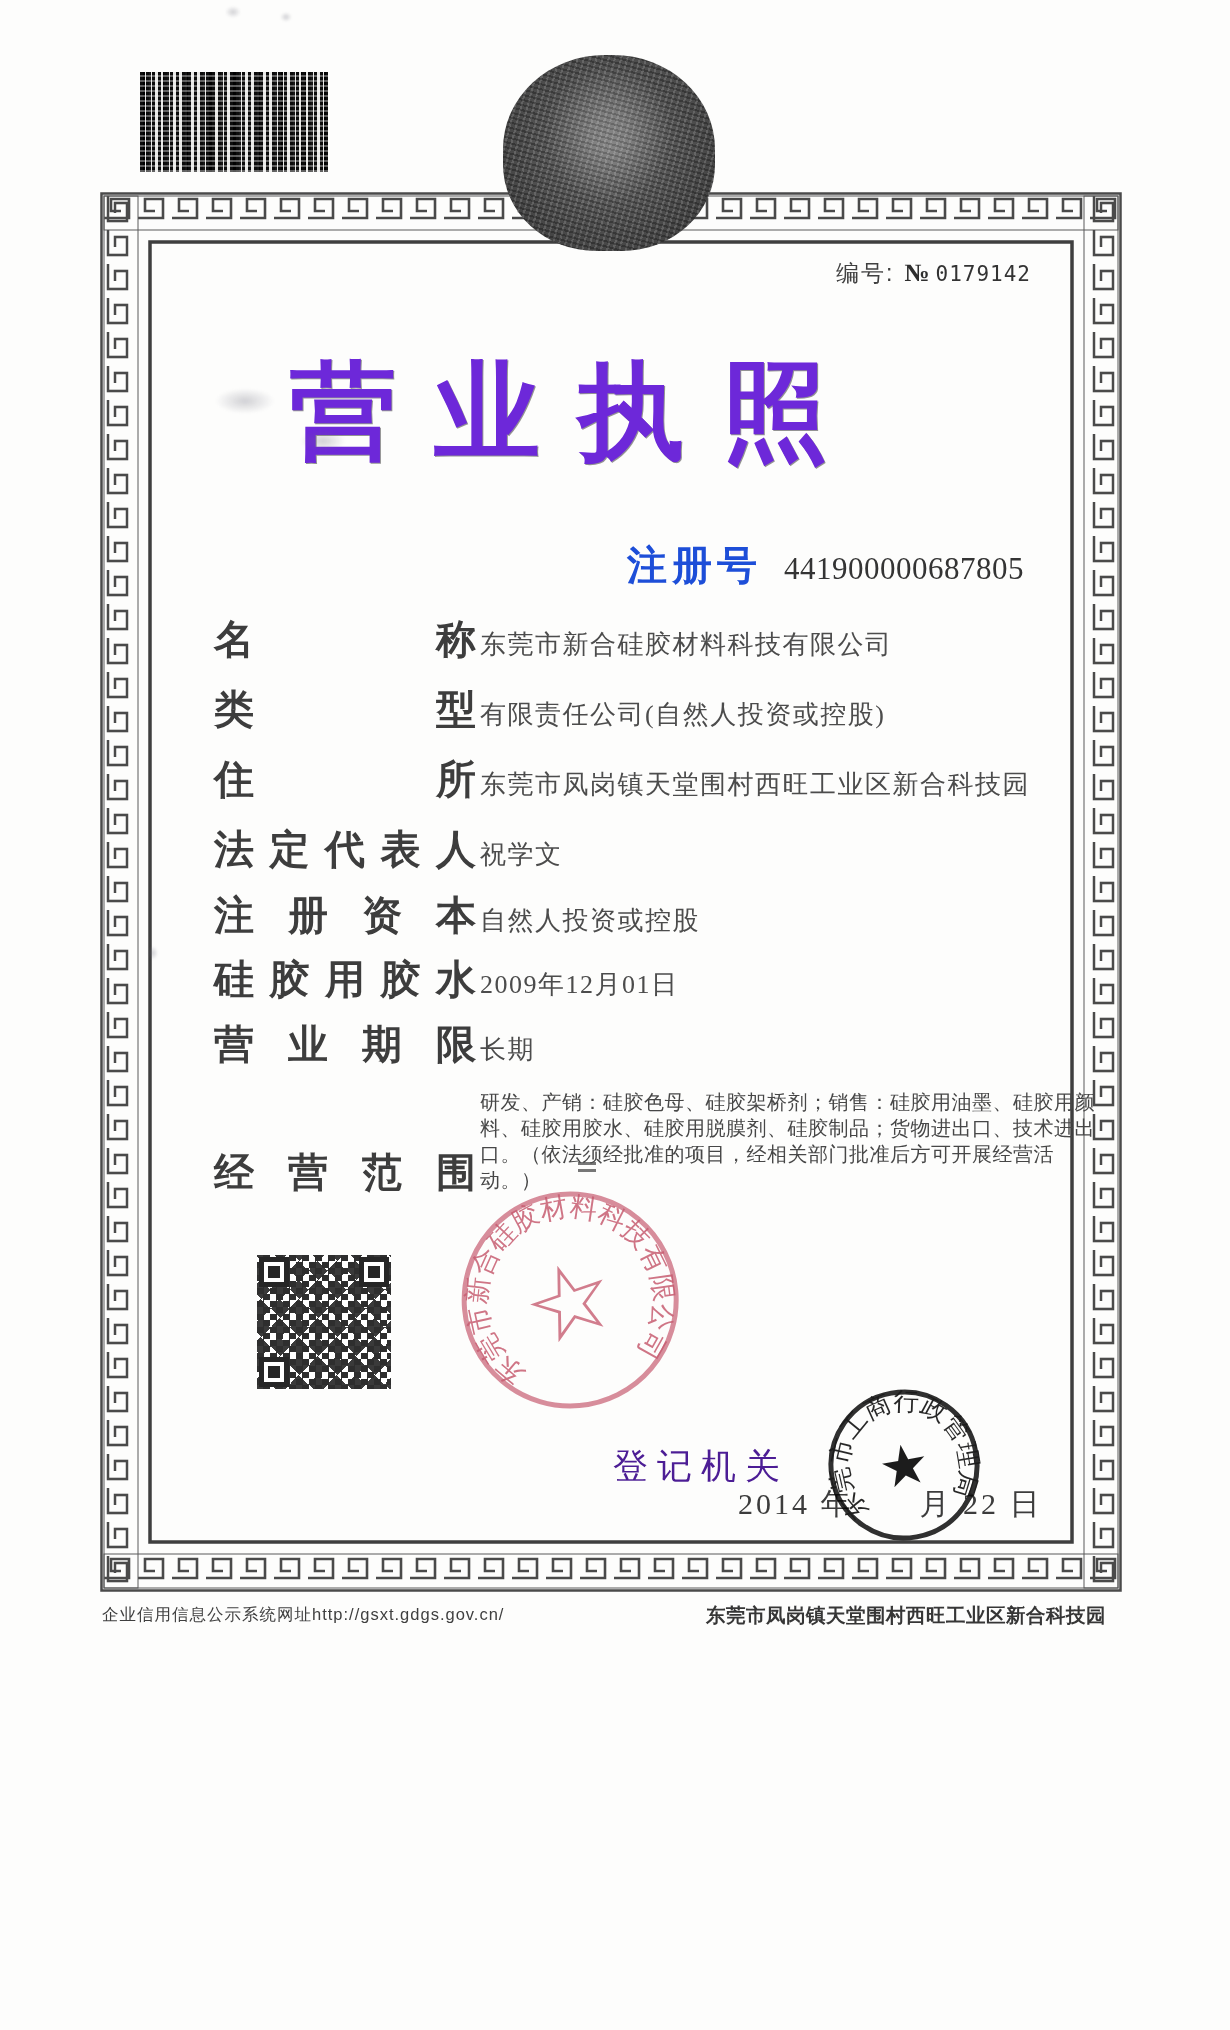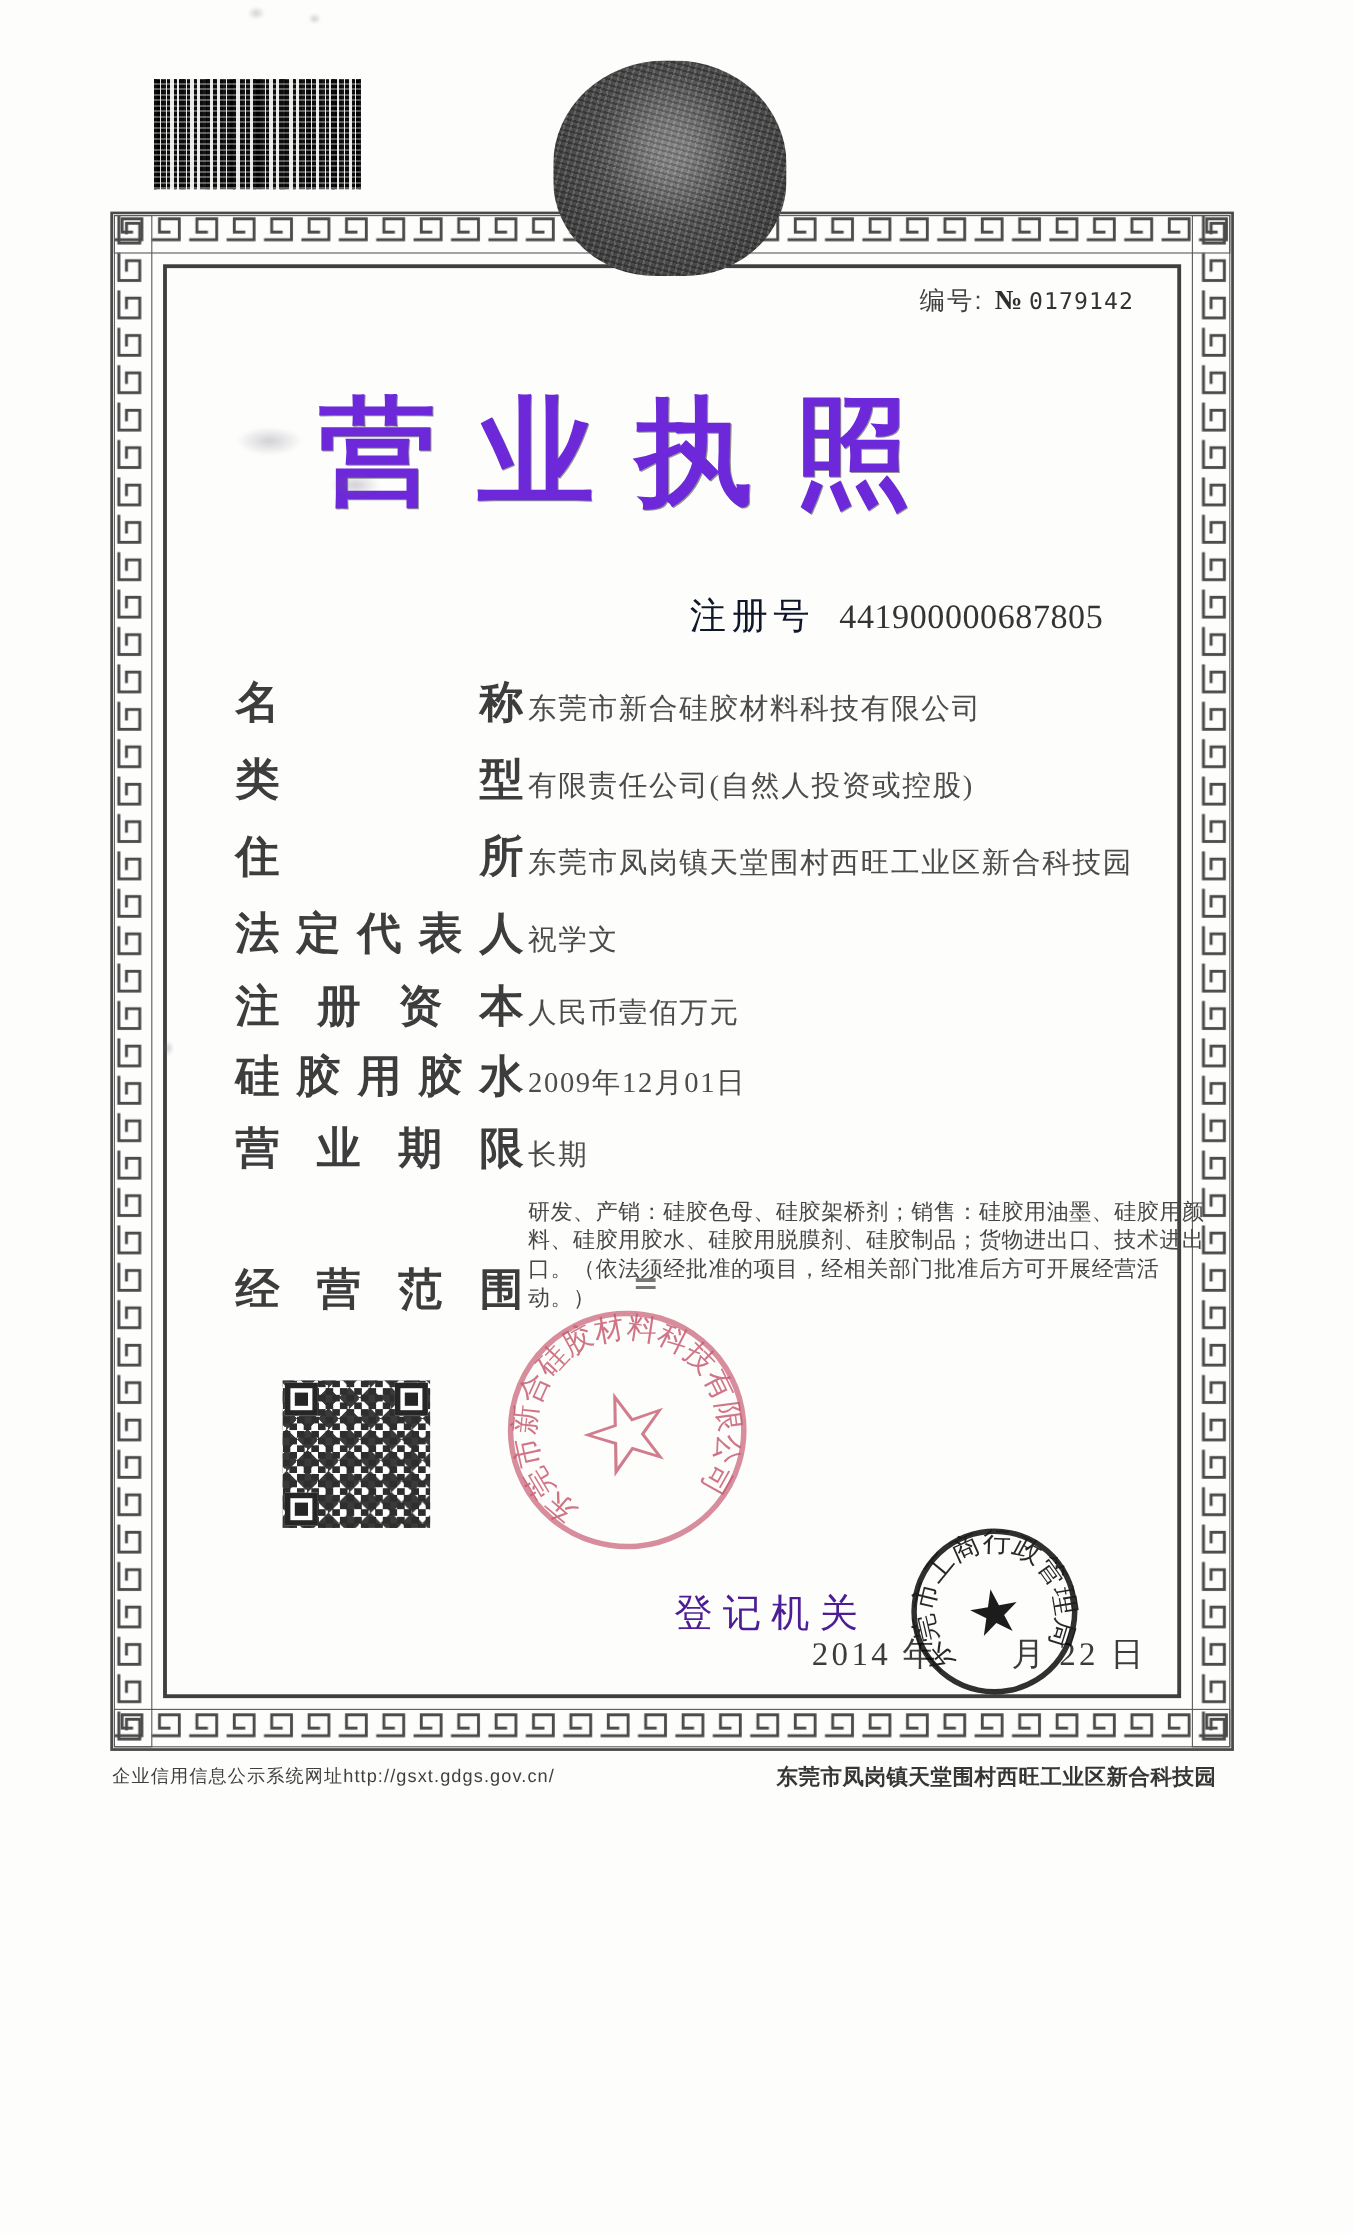--- a/index.html
+++ b/index.html
@@ -43,21 +43,21 @@
 
   
   .title{
     left:290px;top:356px;font-size:106px;line-height:1.05;font-weight:900;
     letter-spacing:38px;color:#6d28d9;white-space:nowrap;z-index:2;
     text-shadow:1px 1px 0 rgba(60,60,60,.55);
   }
 
   
   .regline{left:627px;top:538px;white-space:nowrap;z-index:2;}
-  .regline .rlab{font-size:33px;letter-spacing:5px;color:#0f172a;font-weight:400;}
+  .regline .rlab{font-size:40px;letter-spacing:5px;color:#1d4ed8;font-weight:700;}
   .regline .rnum{font-family:"Liberation Serif",serif;font-size:31px;letter-spacing:.5px;color:#343434;margin-left:22px;}
 
   
   .row{position:absolute;left:214px;display:flex;align-items:flex-end;z-index:2;}
   .flabel{
     flex:none;width:262px;font-size:40px;font-weight:700;color:#3d3d3d;line-height:1.05;
     text-align:justify;text-align-last:justify;text-justify:inter-character;
   }
   .fvalue{
     margin-left:4px;font-family:"Liberation Serif",serif;
@@ -143,21 +143,21 @@
 <div class="row" style="top:758px">
   <span class="flabel">住所</span>
   <span class="fvalue">东莞市凤岗镇天堂围村西旺工业区新合科技园</span>
 </div>
 <div class="row" style="top:828px">
   <span class="flabel">法定代表人</span>
   <span class="fvalue">祝学文</span>
 </div>
 <div class="row" style="top:894px">
   <span class="flabel">注册资本</span>
-  <span class="fvalue">人民币壹佰万元</span>
+  <span class="fvalue">自然人投资或控股</span>
 </div>
 <div class="row" style="top:958px">
   <span class="flabel">硅胶用胶水</span>
   <span class="fvalue">2009年12月01日</span>
 </div>
 <div class="row" style="top:1023px">
   <span class="flabel">营业期限</span>
   <span class="fvalue">长期</span>
 </div>
 <div class="row scope" style="top:1085px">

